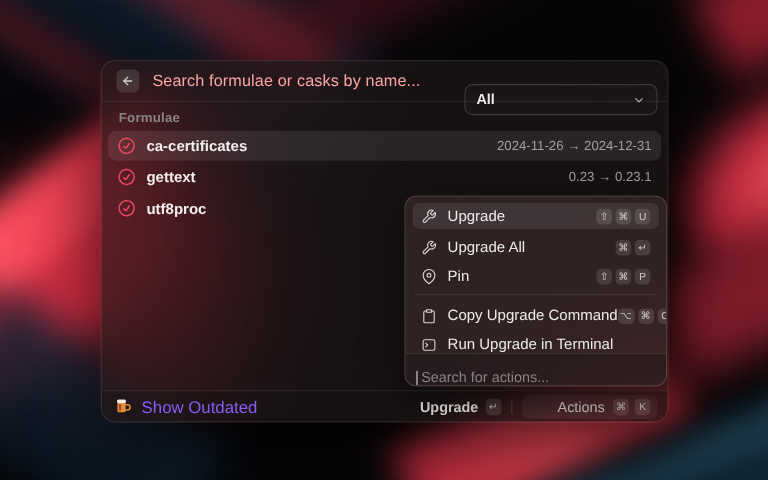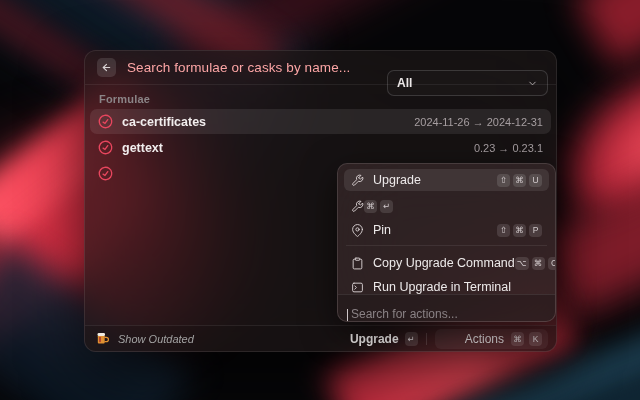--- a/index.html
+++ b/index.html
@@ -57,21 +57,21 @@
   .row.selected { background:rgba(255,255,255,0.085); }
   .row .check { width:15px; height:15px; flex:0 0 auto; transform:rotate(-8deg); }
   .row .check svg { width:15px; height:15px; stroke-width:2.1; fill:none; stroke-linecap:round; stroke-linejoin:round; }
   .row-name { margin-left:9px; font-size:12.5px; font-weight:bold; color:#f2eeee; flex:1; }
   .row-detail { font-size:11px; color:#a69ea1;margin-left:36px; }
 
   .footer { position:absolute; left:0; right:0; bottom:0; height:26px;
             border-top:1px solid rgba(255,255,255,0.08); background:rgba(20,16,17,0.25);
             display:flex; align-items:center; padding:0 8px 0 10px; }
   .mug { width:15px; height:15px; flex:0 0 auto; }
-  .footer-left-label { margin-left:8px; font-size:11px; color:#a3a3a3; flex:1;font-style:italic; }
+  .footer-left-label { margin-left:8px; font-size:14px; color:#8b5cf6; flex:1; }
   .kcap { display:inline-flex; align-items:center; justify-content:center;
           min-width:13px; height:14px; padding:0 2px; border-radius:4px;
           background:rgba(255,255,255,0.12); color:#d3cbcd; font-size:8.5px; }
   .footer-upgrade { font-size:12px; font-weight:bold; color:#eae6e6; margin-right:6px; }
   .v-div { width:1px; height:12px; background:rgba(255,255,255,0.14); margin:0 8px; }
   .actions-group { display:flex; align-items:center; gap:5px; background:rgba(255,255,255,0.055);
                    border-radius:6px; padding:3px 6px; }
   .actions-label { font-size:12px; color:#d6d0d2; margin-right:2px;margin-left:24px; }
 
   
@@ -160,20 +160,21 @@
       <span class="row-name">gettext</span>
       <span class="row-detail">0.23 → 0.23.1</span>
     </div>
     <div class="row">
       <span class="check">
         <svg viewBox="0 0 24 24" stroke="#e8465e">
             <circle cx="12" cy="12" r="10"></circle>
             <polyline points="8 12.5 10.8 15 16 9.5"></polyline>
           </svg>
       </span>
+      <span class="row-name">utf8proc</span>
       <span class="row-detail"></span>
     </div>
   </div>
 
   <div class="footer">
     <span class="mug">
       <svg viewBox="0 0 24 24">
         <path d="M15 10h3a3.2 3.2 0 0 1 0 7h-3" stroke="#e09132" stroke-width="2" fill="none"></path>
         <rect x="4.5" y="7" width="11" height="13" rx="1.5" fill="#e09132"></rect>
         <rect x="6.5" y="9" width="3" height="9" rx="1.2" fill="#b3402f"></rect>
@@ -208,20 +209,21 @@
         <span class="kcap">U</span>
       </span>
     </div>
 
     <div class="menu-item">
       <span class="mi-icon">
         <svg viewBox="0 0 24 24">
             <path d="M14.7 6.3a1 1 0 0 0 0 1.4l1.6 1.6a1 1 0 0 0 1.4 0l3.77-3.77a6 6 0 0 1-7.94 7.94l-6.91 6.91a2.12 2.12 0 0 1-3-3l6.91-6.91a6 6 0 0 1 7.94-7.94l-3.76 3.76z"></path>
           </svg>
       </span>
+      <span class="mi-label">Upgrade All</span>
       <span class="mi-keys">
         <span class="kcap">⌘</span>
         <span class="kcap">↵</span>
       </span>
     </div>
 
     <div class="menu-item">
       <span class="mi-icon">
         <svg viewBox="0 0 24 24">
             <path d="M21 10c0 7-9 13-9 13s-9-6-9-13a9 9 0 0 1 18 0z"></path>

